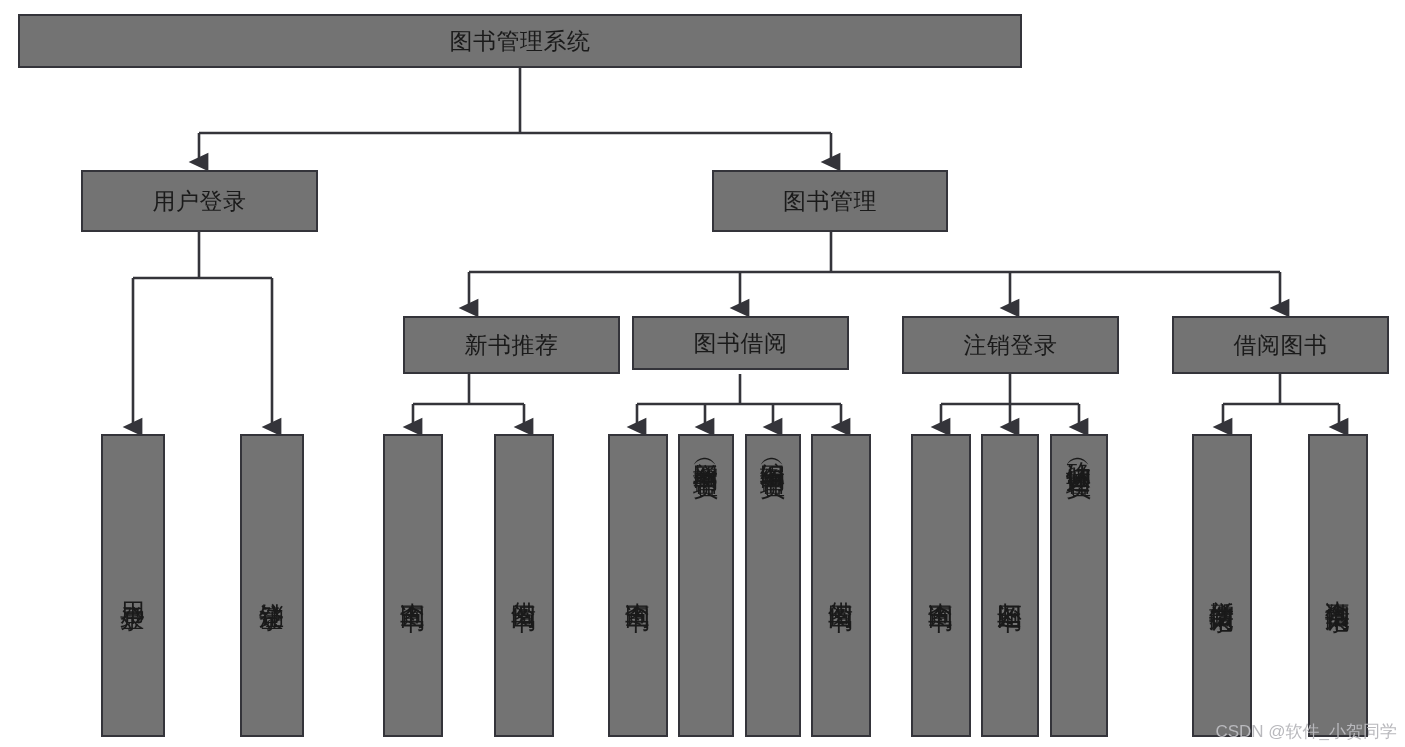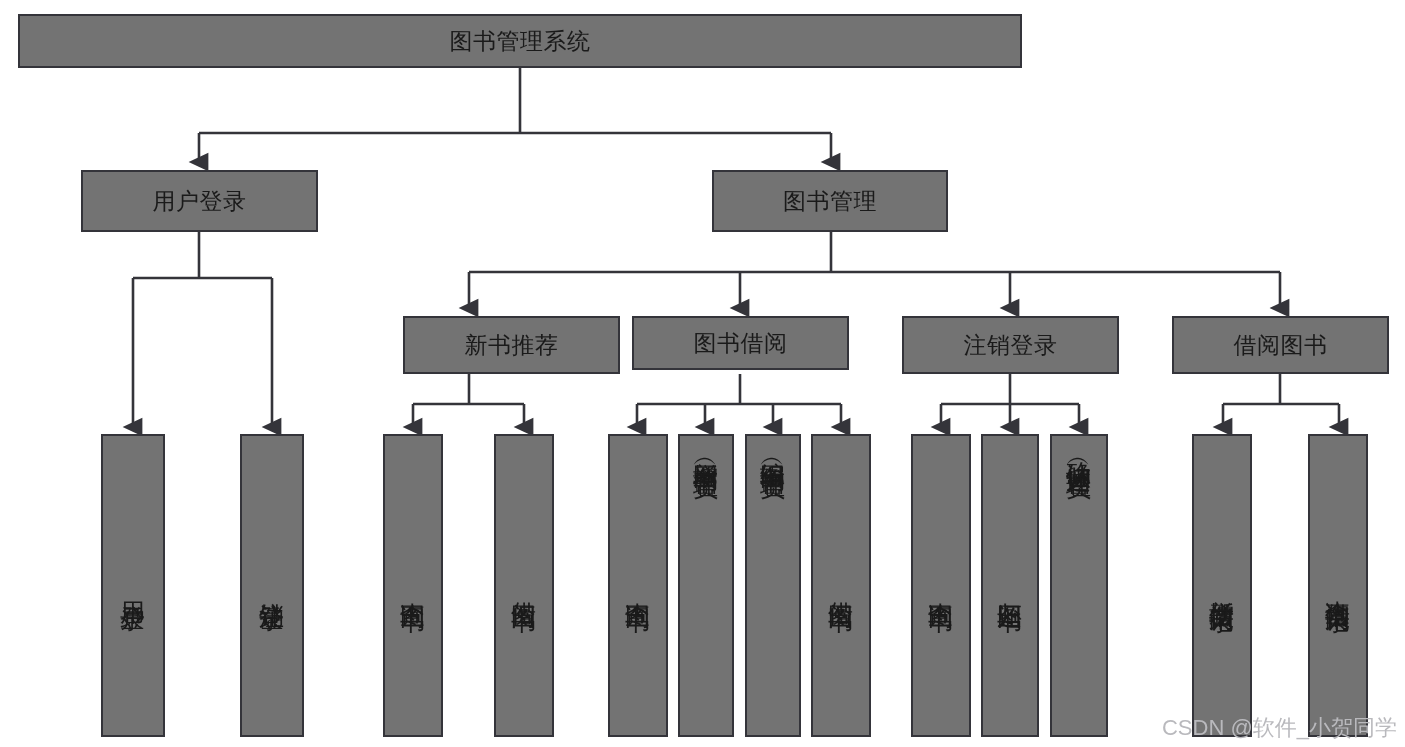--- a/index.html
+++ b/index.html
@@ -66,21 +66,21 @@
     max-height: 100%;
   }
   .vert.center-v {
     align-items: center;
     padding-top: 0;
   }
   #watermark {
     position: absolute;
     right: 8px;
     bottom: 4px;
-    font-size: 22px;
+    font-size: 17px;
     color: #b9b9bd;
     font-family: "Liberation Sans", "DejaVu Sans", sans-serif;
     white-space: nowrap;
     pointer-events: none;
   }
 </style>
 </head>
 <body>
 
 <div id="diagram-root">

